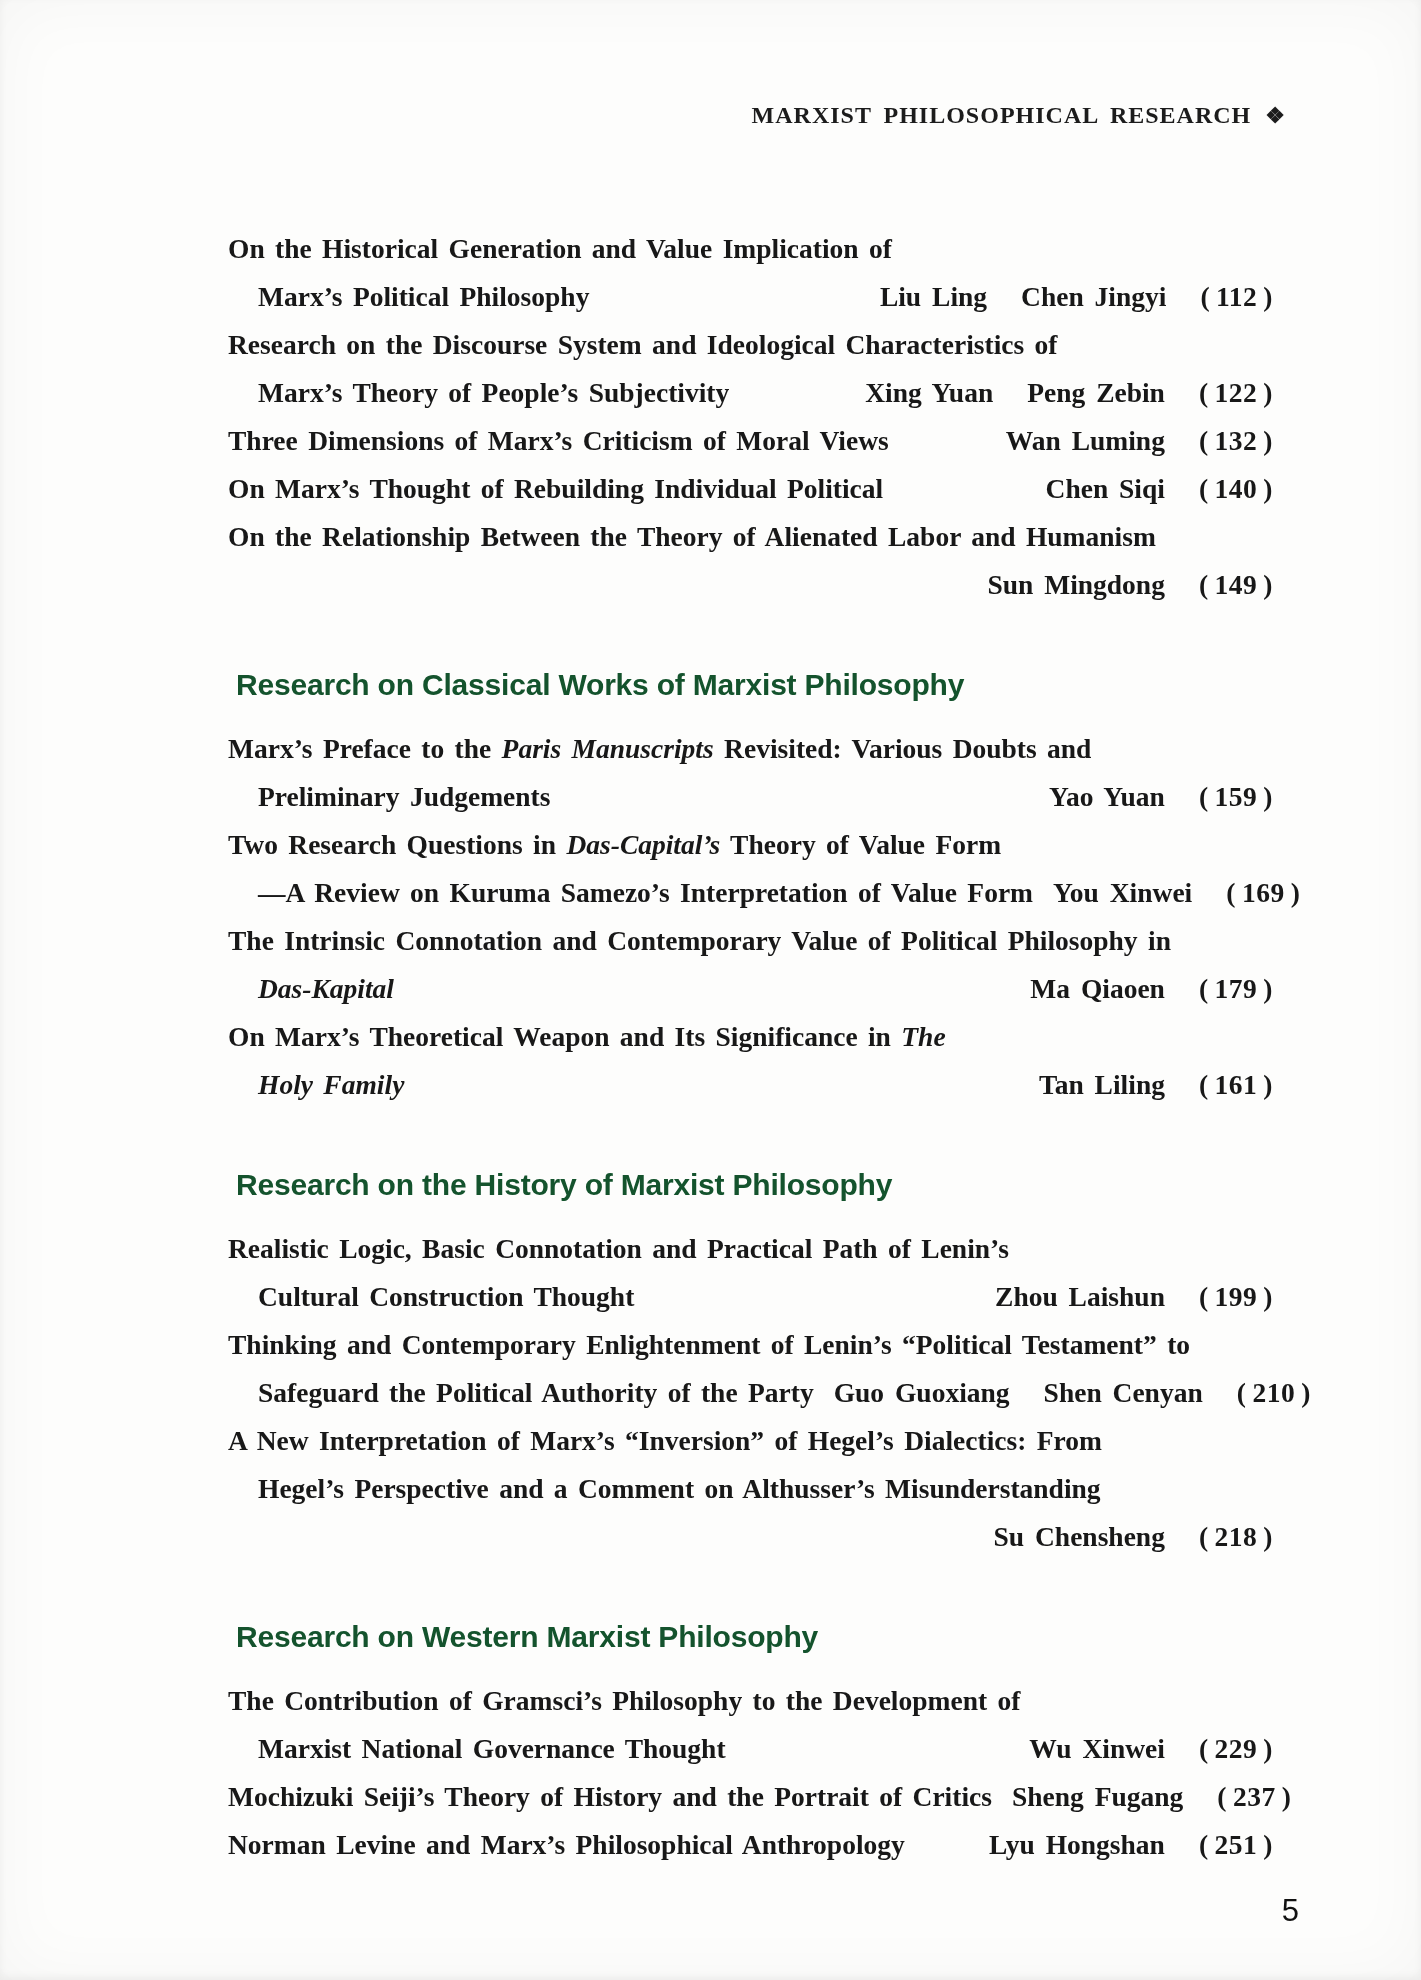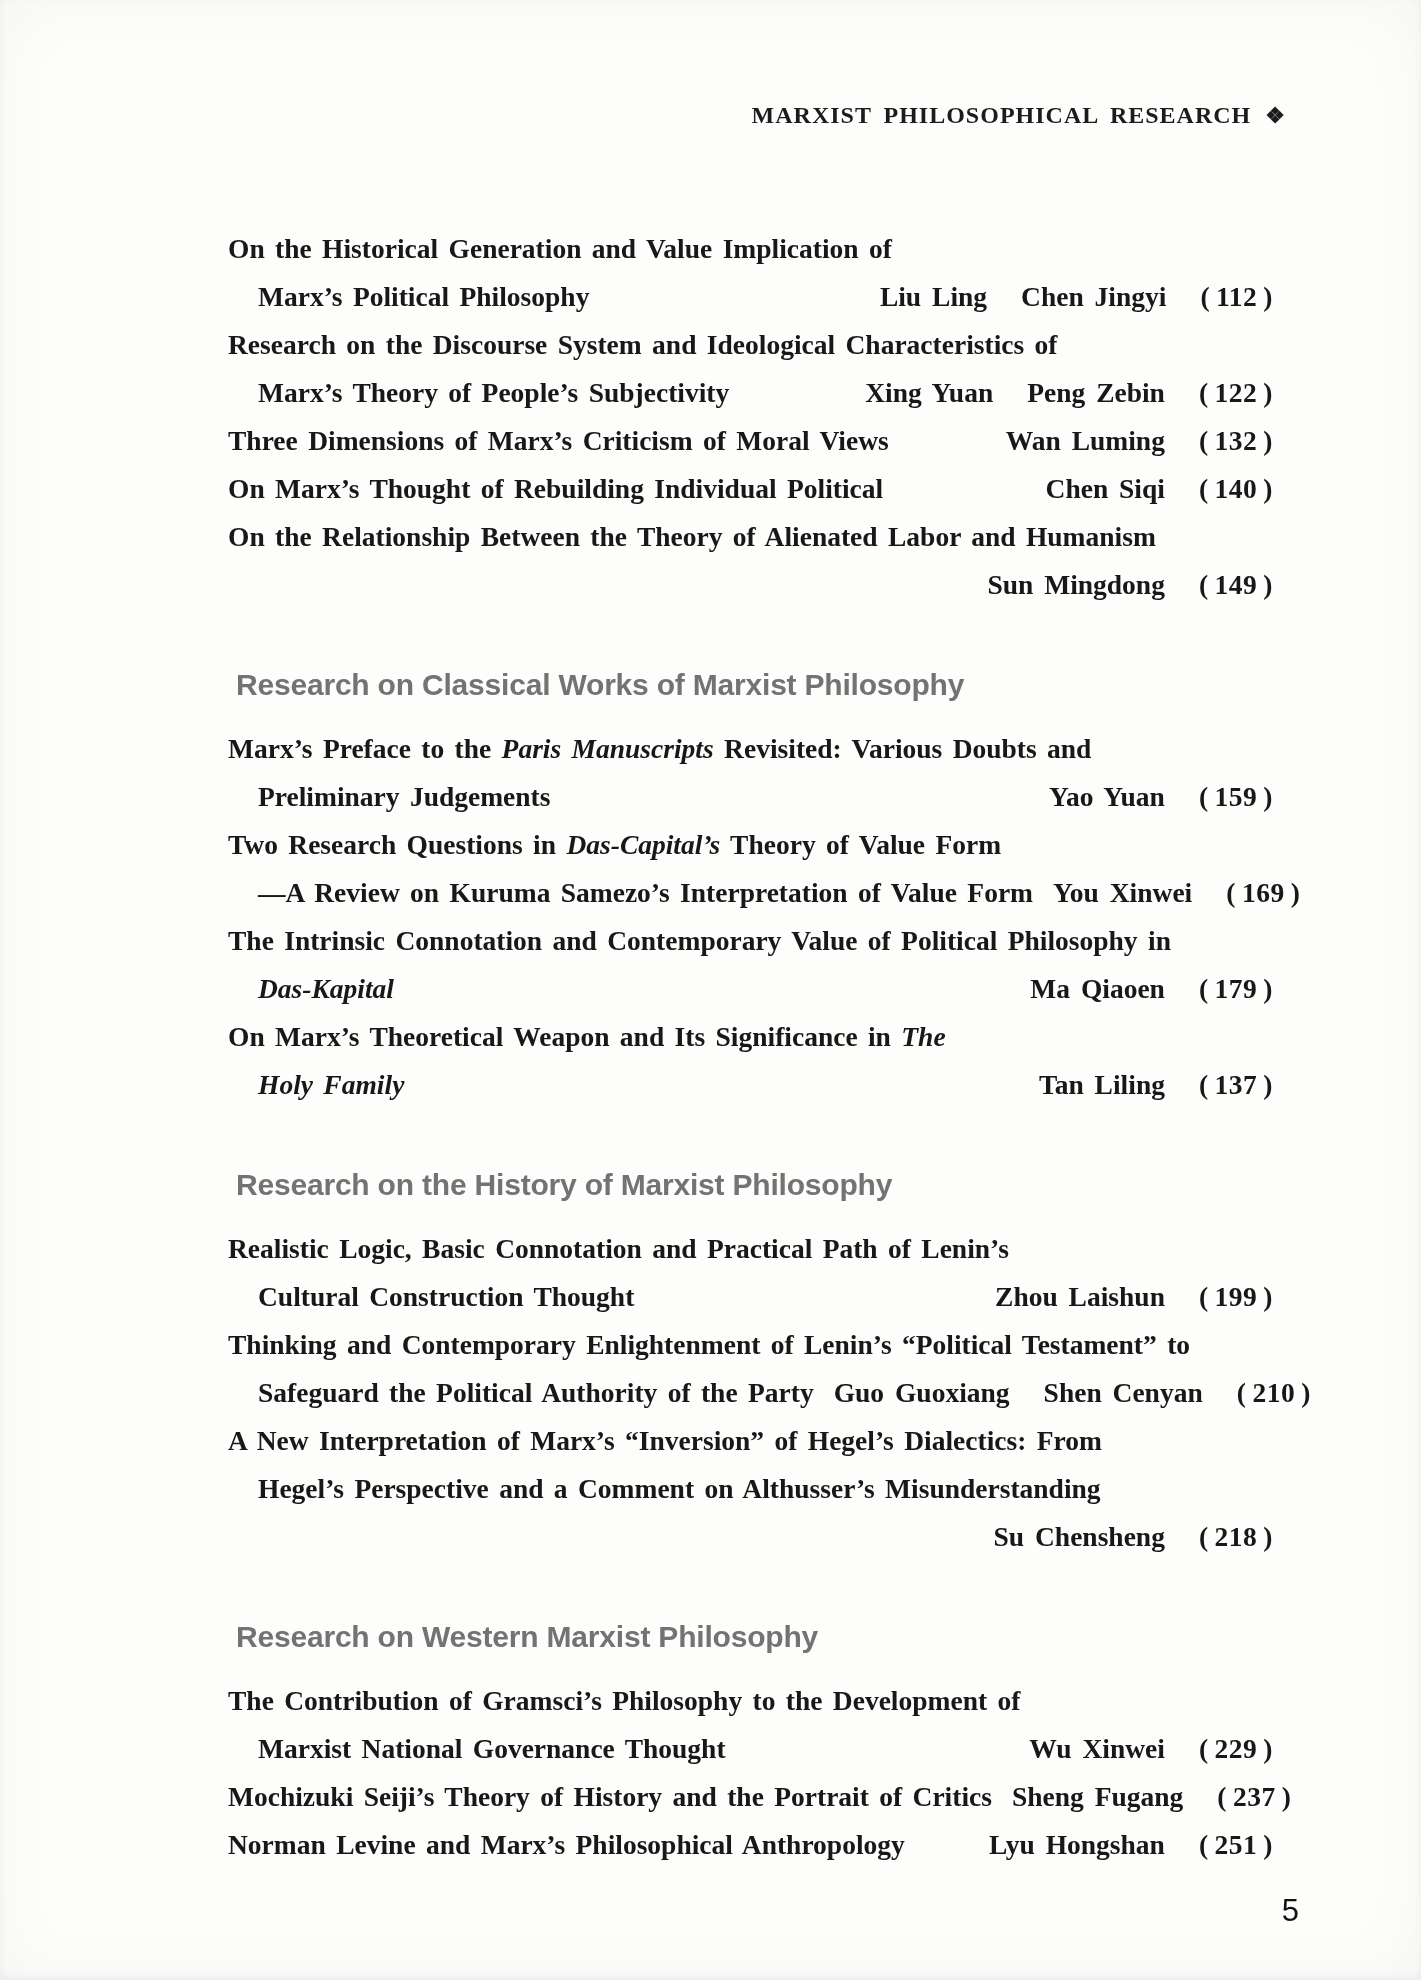--- a/index.html
+++ b/index.html
@@ -33,21 +33,21 @@
   .toc {
     position: absolute;
     left: 228px; right: 148px; top: 225px;
   }
   .toc-section { margin: 0; }
   .section-heading {
     font-family: "Liberation Sans", sans-serif;
     font-weight: bold;
     font-size: 30px;
     letter-spacing: -0.2px;
-    color: #737373;
+    color: #14532d;
     margin: 54px 0 14px 8px;
     height: 48px;
     line-height: 44px;
   }
   .line {
     height: 48px;
     line-height: 48px;
     display: flex;
     justify-content: space-between;
     align-items: baseline;
@@ -166,21 +166,21 @@
             <span class="pagenum">( 179 )</span>
           </span>
         </div>
         <div class="line">
           <span class="title"><span>On Marx’s Theoretical Weapon and Its Significance in </span><i>The</i></span>
         </div>
         <div class="line indent">
           <span class="title"><i>Holy Family</i></span>
           <span class="byline">
             <span class="author">Tan Liling</span>
-            <span class="pagenum">( 137 )</span>
+            <span class="pagenum">( 161 )</span>
           </span>
         </div>
       </section>
       <section class="toc-section">
         <h2 class="section-heading">Research on the History of Marxist Philosophy</h2>
         <div class="line">
           <span class="title"><span>Realistic Logic, Basic Connotation and Practical Path of Lenin’s</span></span>
         </div>
         <div class="line indent">
           <span class="title"><span>Cultural Construction Thought</span></span>

